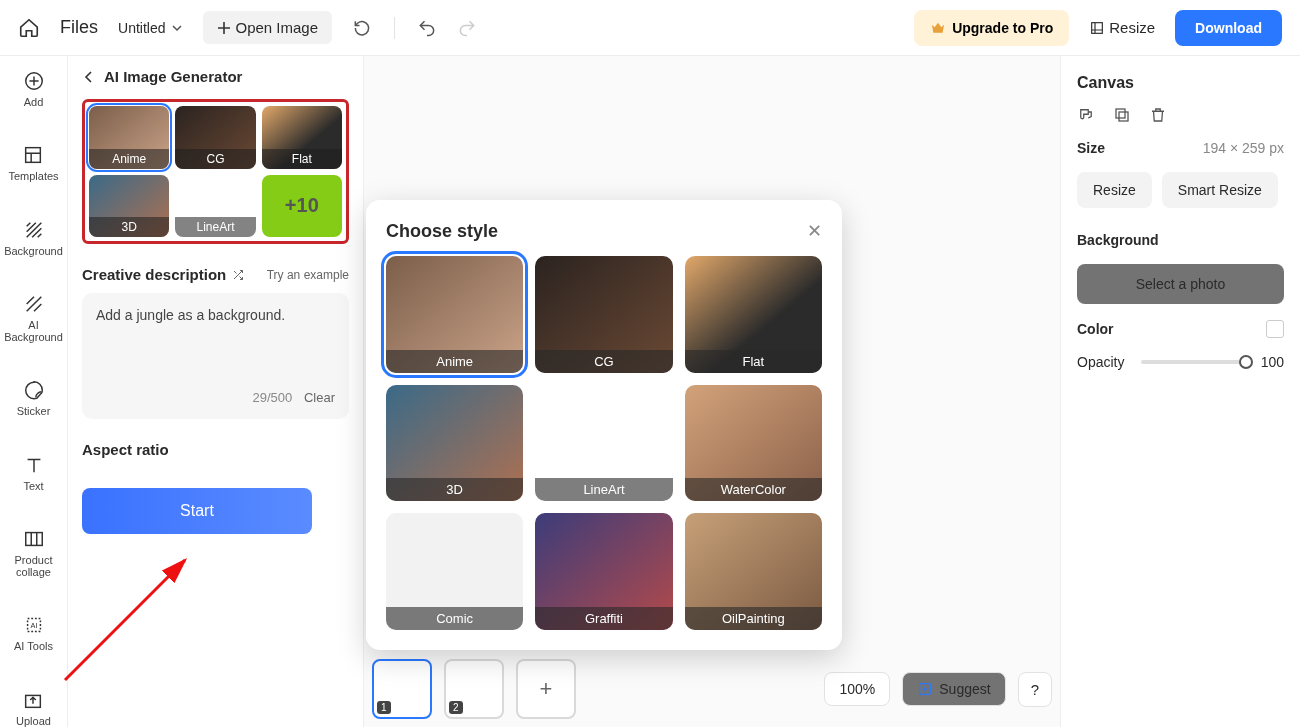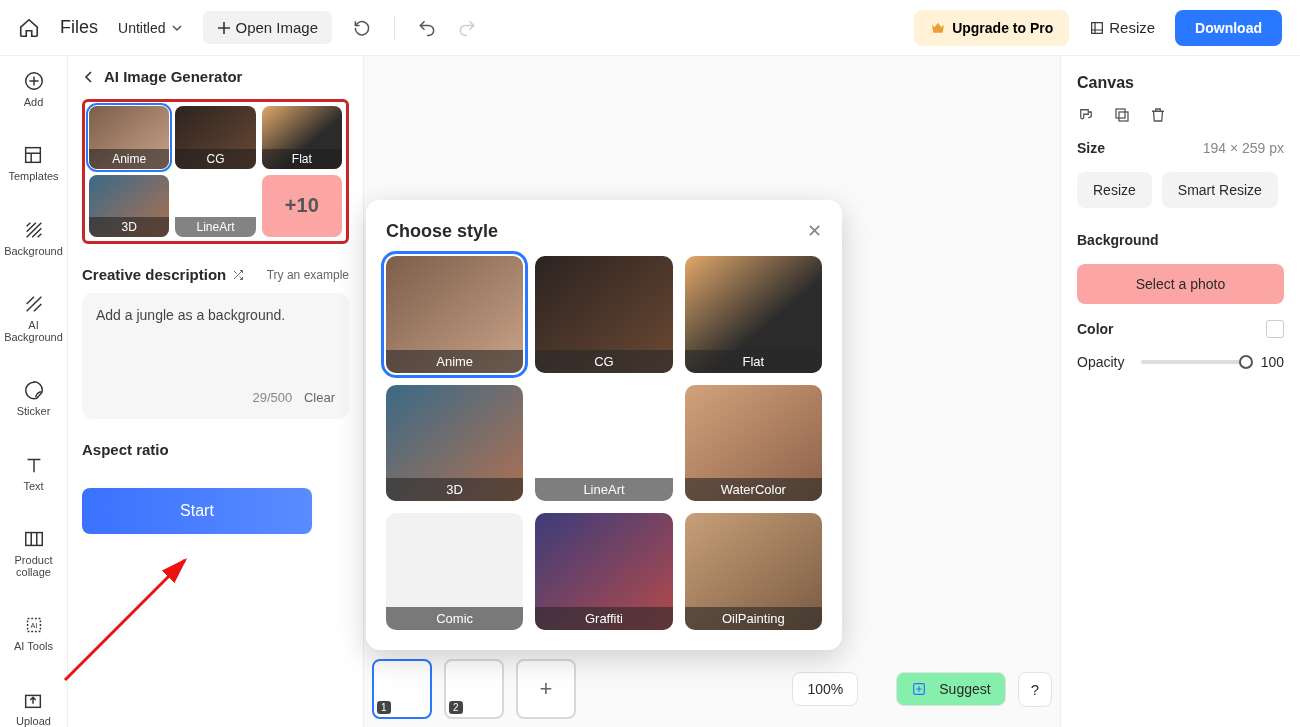--- a/index.html
+++ b/index.html
@@ -25,21 +25,21 @@
 .rail-item svg { width: 22px; height: 22px; }
 .rail-item .lbl { font-size: 11px; color: #444; text-align: center; line-height: 1.1; }
 
 .panel { width: 296px; border-right: 1px solid #eee; overflow-y: auto; padding: 12px 14px; position: relative; }
 .panel-header { display: flex; align-items: center; gap: 8px; font-weight: 600; font-size: 15px; margin-bottom: 14px; }
 .style-grid-wrap { border: 3px solid #c7262a; border-radius: 6px; padding: 4px; }
 .style-grid { display: grid; grid-template-columns: repeat(3,1fr); gap: 6px; }
 .style-card { position: relative; aspect-ratio: 1/0.78; border-radius: 8px; overflow: hidden; cursor: pointer; background: #d6c4b0; }
 .style-card.sel { outline: 2px solid #2a78ff; outline-offset: 1px; }
 .style-card .cap { position: absolute; left: 0; right: 0; bottom: 0; background: rgba(30,30,30,.55); color: #fff; font-size: 12px; text-align: center; padding: 3px 0; }
-.style-card.more { background: #fca5a5; display: flex; align-items: center; justify-content: center; font-size: 20px; font-weight: 600; color: #555; }
+.style-card.more { background: #84cc16; display: flex; align-items: center; justify-content: center; font-size: 20px; font-weight: 600; color: #555; }
 
 .panel h4.sec { font-size: 15px; font-weight: 600; margin-top: 22px; margin-bottom: 10px; display: flex; justify-content: space-between; align-items: center; }
 .try-ex { display: flex; align-items: center; gap: 23px; color: #666; font-size: 12px; font-weight: 400; cursor: pointer; }
 .desc-box { background: #f6f6f6; border-radius: 10px; padding: 14px; min-height: 120px; position: relative; }
 .desc-box textarea { width: 100%; height: 80px; border: none; background: transparent; resize: none; font: inherit; font-size: 14px; outline: none; color: #444; }
 .desc-foot { text-align: right; color: #888; font-size: 13px; }
 .desc-foot .clear { margin-left: 8px; cursor: pointer; color: #666; }
 .arrow-annot { position: absolute; left: 55px; top: 540px; pointer-events: none; }
 
 .two-col { display: flex; gap: 10px; margin-top: 12px; }
@@ -51,33 +51,33 @@
 
 .center { flex: 1; background: #fafafa; position: relative; }
 .center-bottom { position: absolute; left: 8px; right: 8px; bottom: 8px; display: flex; align-items: center; gap: 12px; }
 .thumbs { display: flex; gap: 12px; }
 .thumb { width: 60px; height: 60px; background: #fff; border: 2px solid #d9d9d9; border-radius: 8px; position: relative; }
 .thumb.active { border-color: #2a78ff; }
 .thumb .num { position: absolute; left: 3px; bottom: 3px; background: #444; color: #fff; font-size: 10px; padding: 1px 4px; border-radius: 3px; }
 .thumb.add { display: flex; align-items: center; justify-content: center; font-size: 22px; color: #666; border-style: solid; }
 .cb-spacer { flex: 1; }
 .zoom { background: #fff; border: 1px solid #e2e2e2; border-radius: 8px; padding: 8px 14px; font-size: 14px; }
-.suggest { background: #86efac; border: 1px solid #e2e2e2; border-radius: 8px; padding: 8px 14px; font-size: 14px; display: flex; align-items: center; gap: 12px; cursor: pointer; margin-left: 26px; }
+.suggest { background: #737373; border: 1px solid #e2e2e2; border-radius: 8px; padding: 8px 14px; font-size: 14px; display: flex; align-items: center; gap: 6px; cursor: pointer; }
 .help { background: #fff; border: 1px solid #e2e2e2; border-radius: 8px; padding: 8px 12px; font-size: 15px; cursor: pointer; }
 
 
 .right { width: 240px; border-left: 1px solid #eee; padding: 18px 16px; }
 .right h3 { font-size: 16px; font-weight: 600; margin-bottom: 14px; }
 .right .row { display: flex; justify-content: space-between; align-items: center; margin: 16px 0; }
 .right .iconrow { display: flex; gap: 18px; margin-bottom: 10px; }
 .right .iconrow svg { width: 18px; height: 18px; cursor: pointer; }
 .sizeval { color: #888; font-size: 14px; }
 .gray-pill { background: #f3f3f3; border-radius: 8px; padding: 10px 16px; cursor: pointer; font-size: 14px; }
 .tworow { display: flex; gap: 10px; }
-.selphoto { width: 100%; background: #fca5a5; border-radius: 8px; padding: 12px 0; text-align: center; cursor: pointer; font-size: 14px; }
+.selphoto { width: 100%; background: #737373; border-radius: 8px; padding: 12px 0; text-align: center; cursor: pointer; font-size: 14px; }
 .swatch { width: 18px; height: 18px; border: 1px solid #ccc; border-radius: 3px; background: #fff; }
 .slider { position: relative; width: 110px; height: 4px; background: #ddd; border-radius: 2px; }
 .slider .knob { position: absolute; right: -2px; top: -5px; width: 14px; height: 14px; border: 2px solid #555; border-radius: 50%; background: #fff; }
 
 
 .modal { position: absolute; left: 366px; top: 200px; width: 476px; background: #fff; border-radius: 14px; box-shadow: 0 8px 30px rgba(0,0,0,.18); padding: 20px; z-index: 50; }
 .modal-head { display: flex; justify-content: space-between; align-items: center; margin-bottom: 14px; }
 .modal-head h3 { font-size: 18px; font-weight: 600; }
 .modal-close { font-size: 18px; color: #888; cursor: pointer; }
 .modal-grid { display: grid; grid-template-columns: repeat(3,1fr); gap: 12px; }

